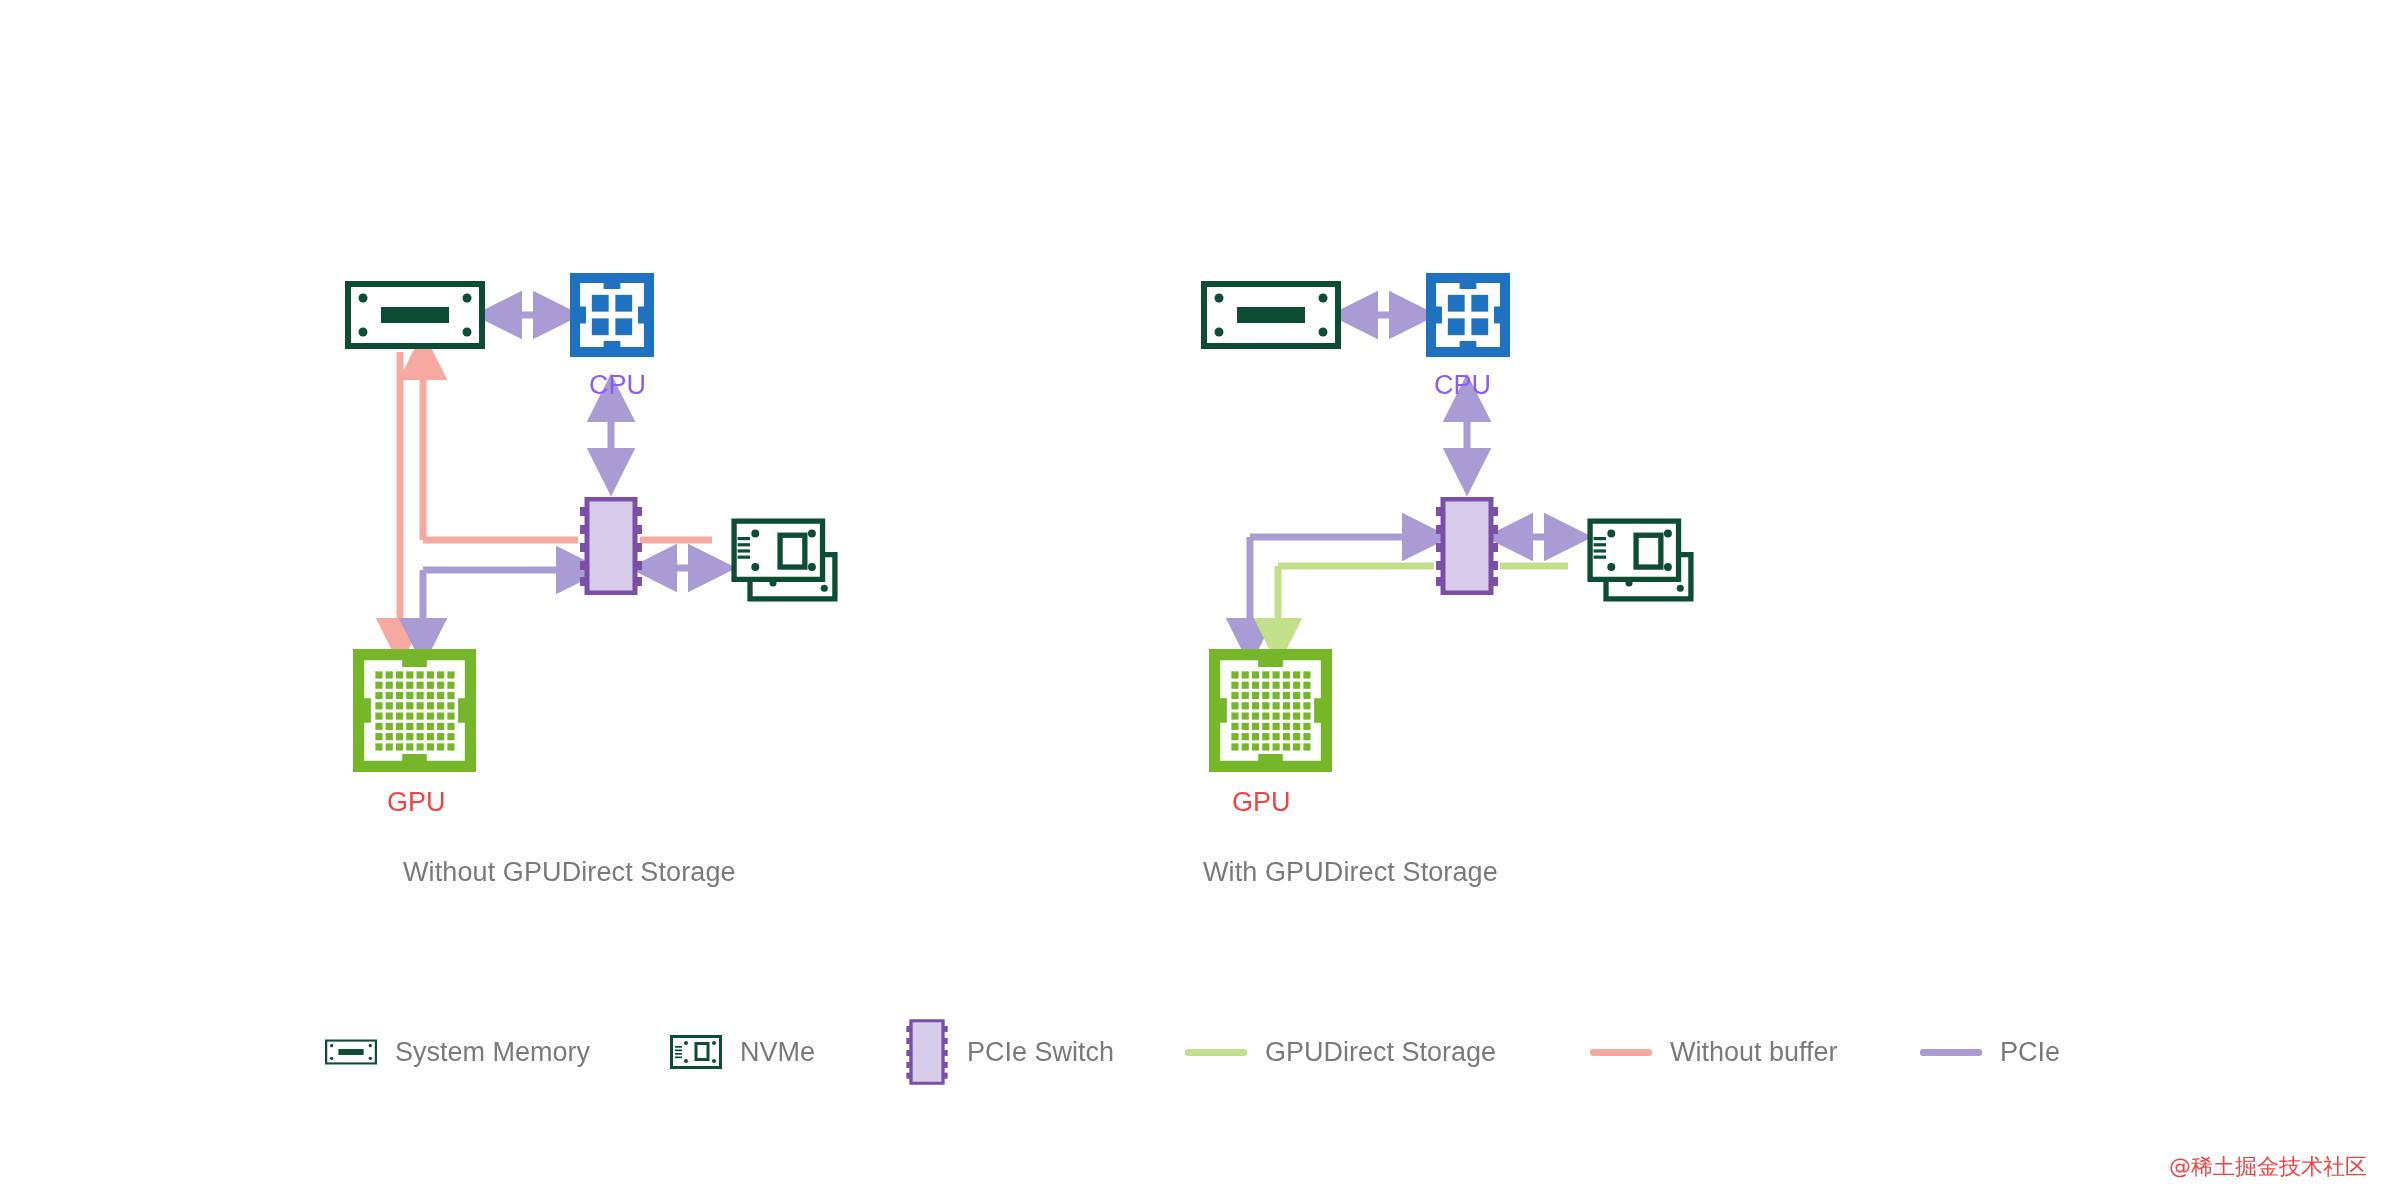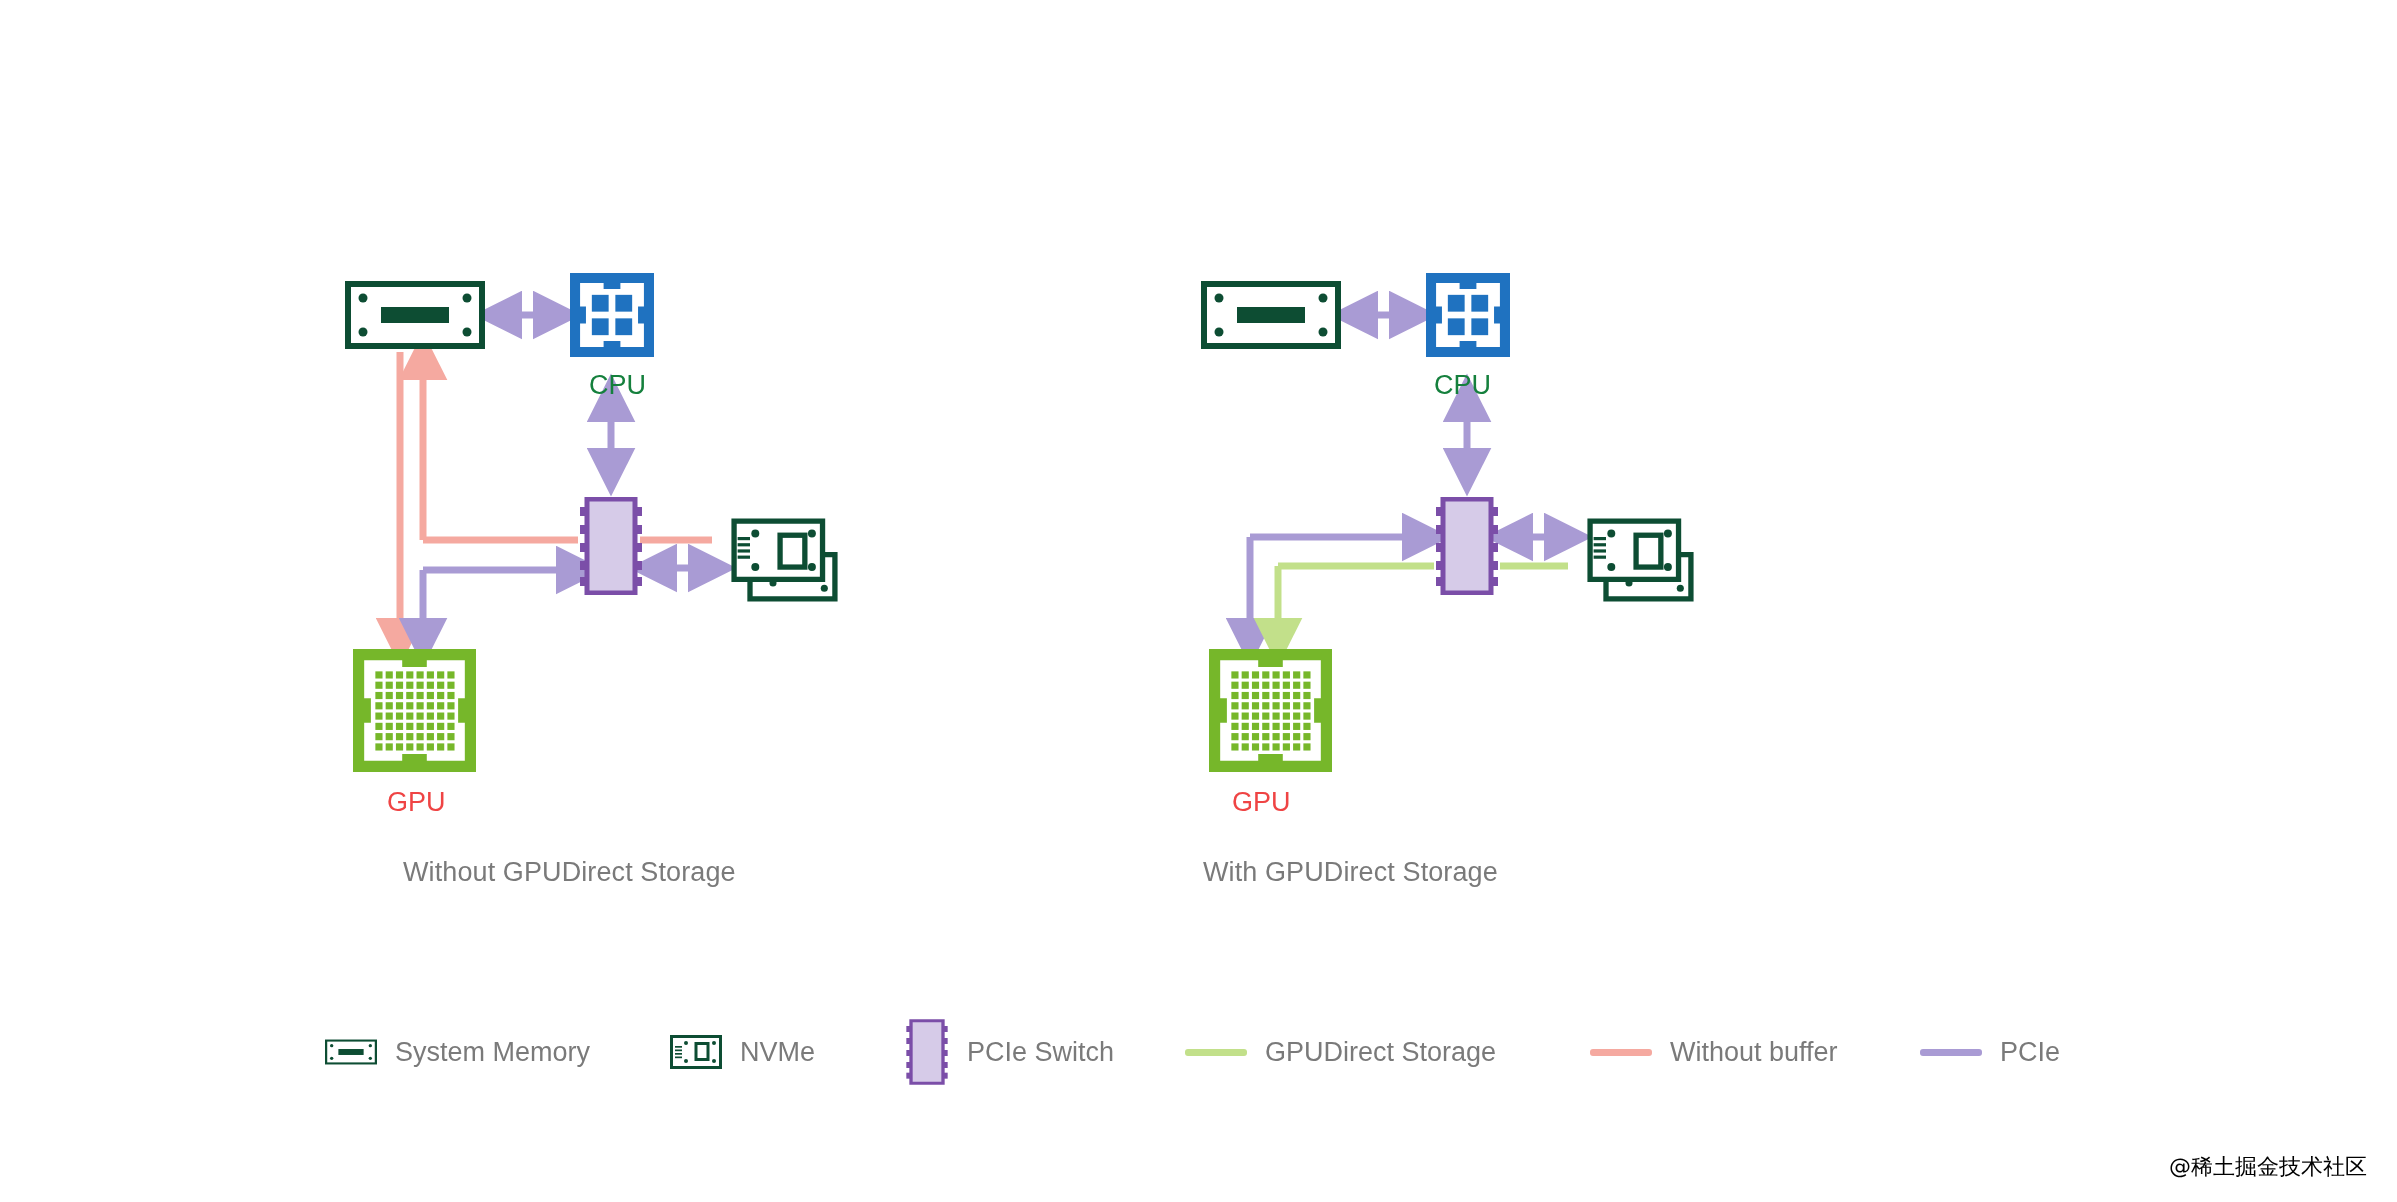--- a/index.html
+++ b/index.html
@@ -20,21 +20,21 @@
     white-space:nowrap;
   }
   #cap-left{left:403px;top:857px;text-align:right;}
   #cap-right{left:1203px;top:857px;}
 
   .devlabel{
     position:absolute;
     font-size:27px;
     white-space:nowrap;
   }
-  .cpu-label{color:#15803d;text-align:right;}
+  .cpu-label{color:#8b5cf6;text-align:right;}
   .gpu-label{color:#ef4444;}
 
   #cpu-label-left{left:589px;top:370px;}
   #gpu-label-left{left:387px;top:787px;}
   #cpu-label-right{left:1434px;top:370px;}
   #gpu-label-right{left:1232px;top:787px;}
 
   .legend{
     position:absolute;
     left:0;top:1012px;
@@ -55,21 +55,21 @@
   #li-nvme{left:670px;}
   #li-pcieswitch{left:905px;}
   #li-gds{left:1185px;}
   #li-bounce{left:1590px;}
   #li-pcie{left:1920px;}
 
   .watermark{
     position:absolute;
     right:30px;bottom:20px;
     font-size:22px;
-    color:#000000;
+    color:#ef4444;
     font-family:"DejaVu Sans",sans-serif;
     white-space:nowrap;
   }
 </style>
 </head>
 <body>
 
 <div class="stage">
 
   <svg class="diagram" viewBox="0 0 2397 1202">

